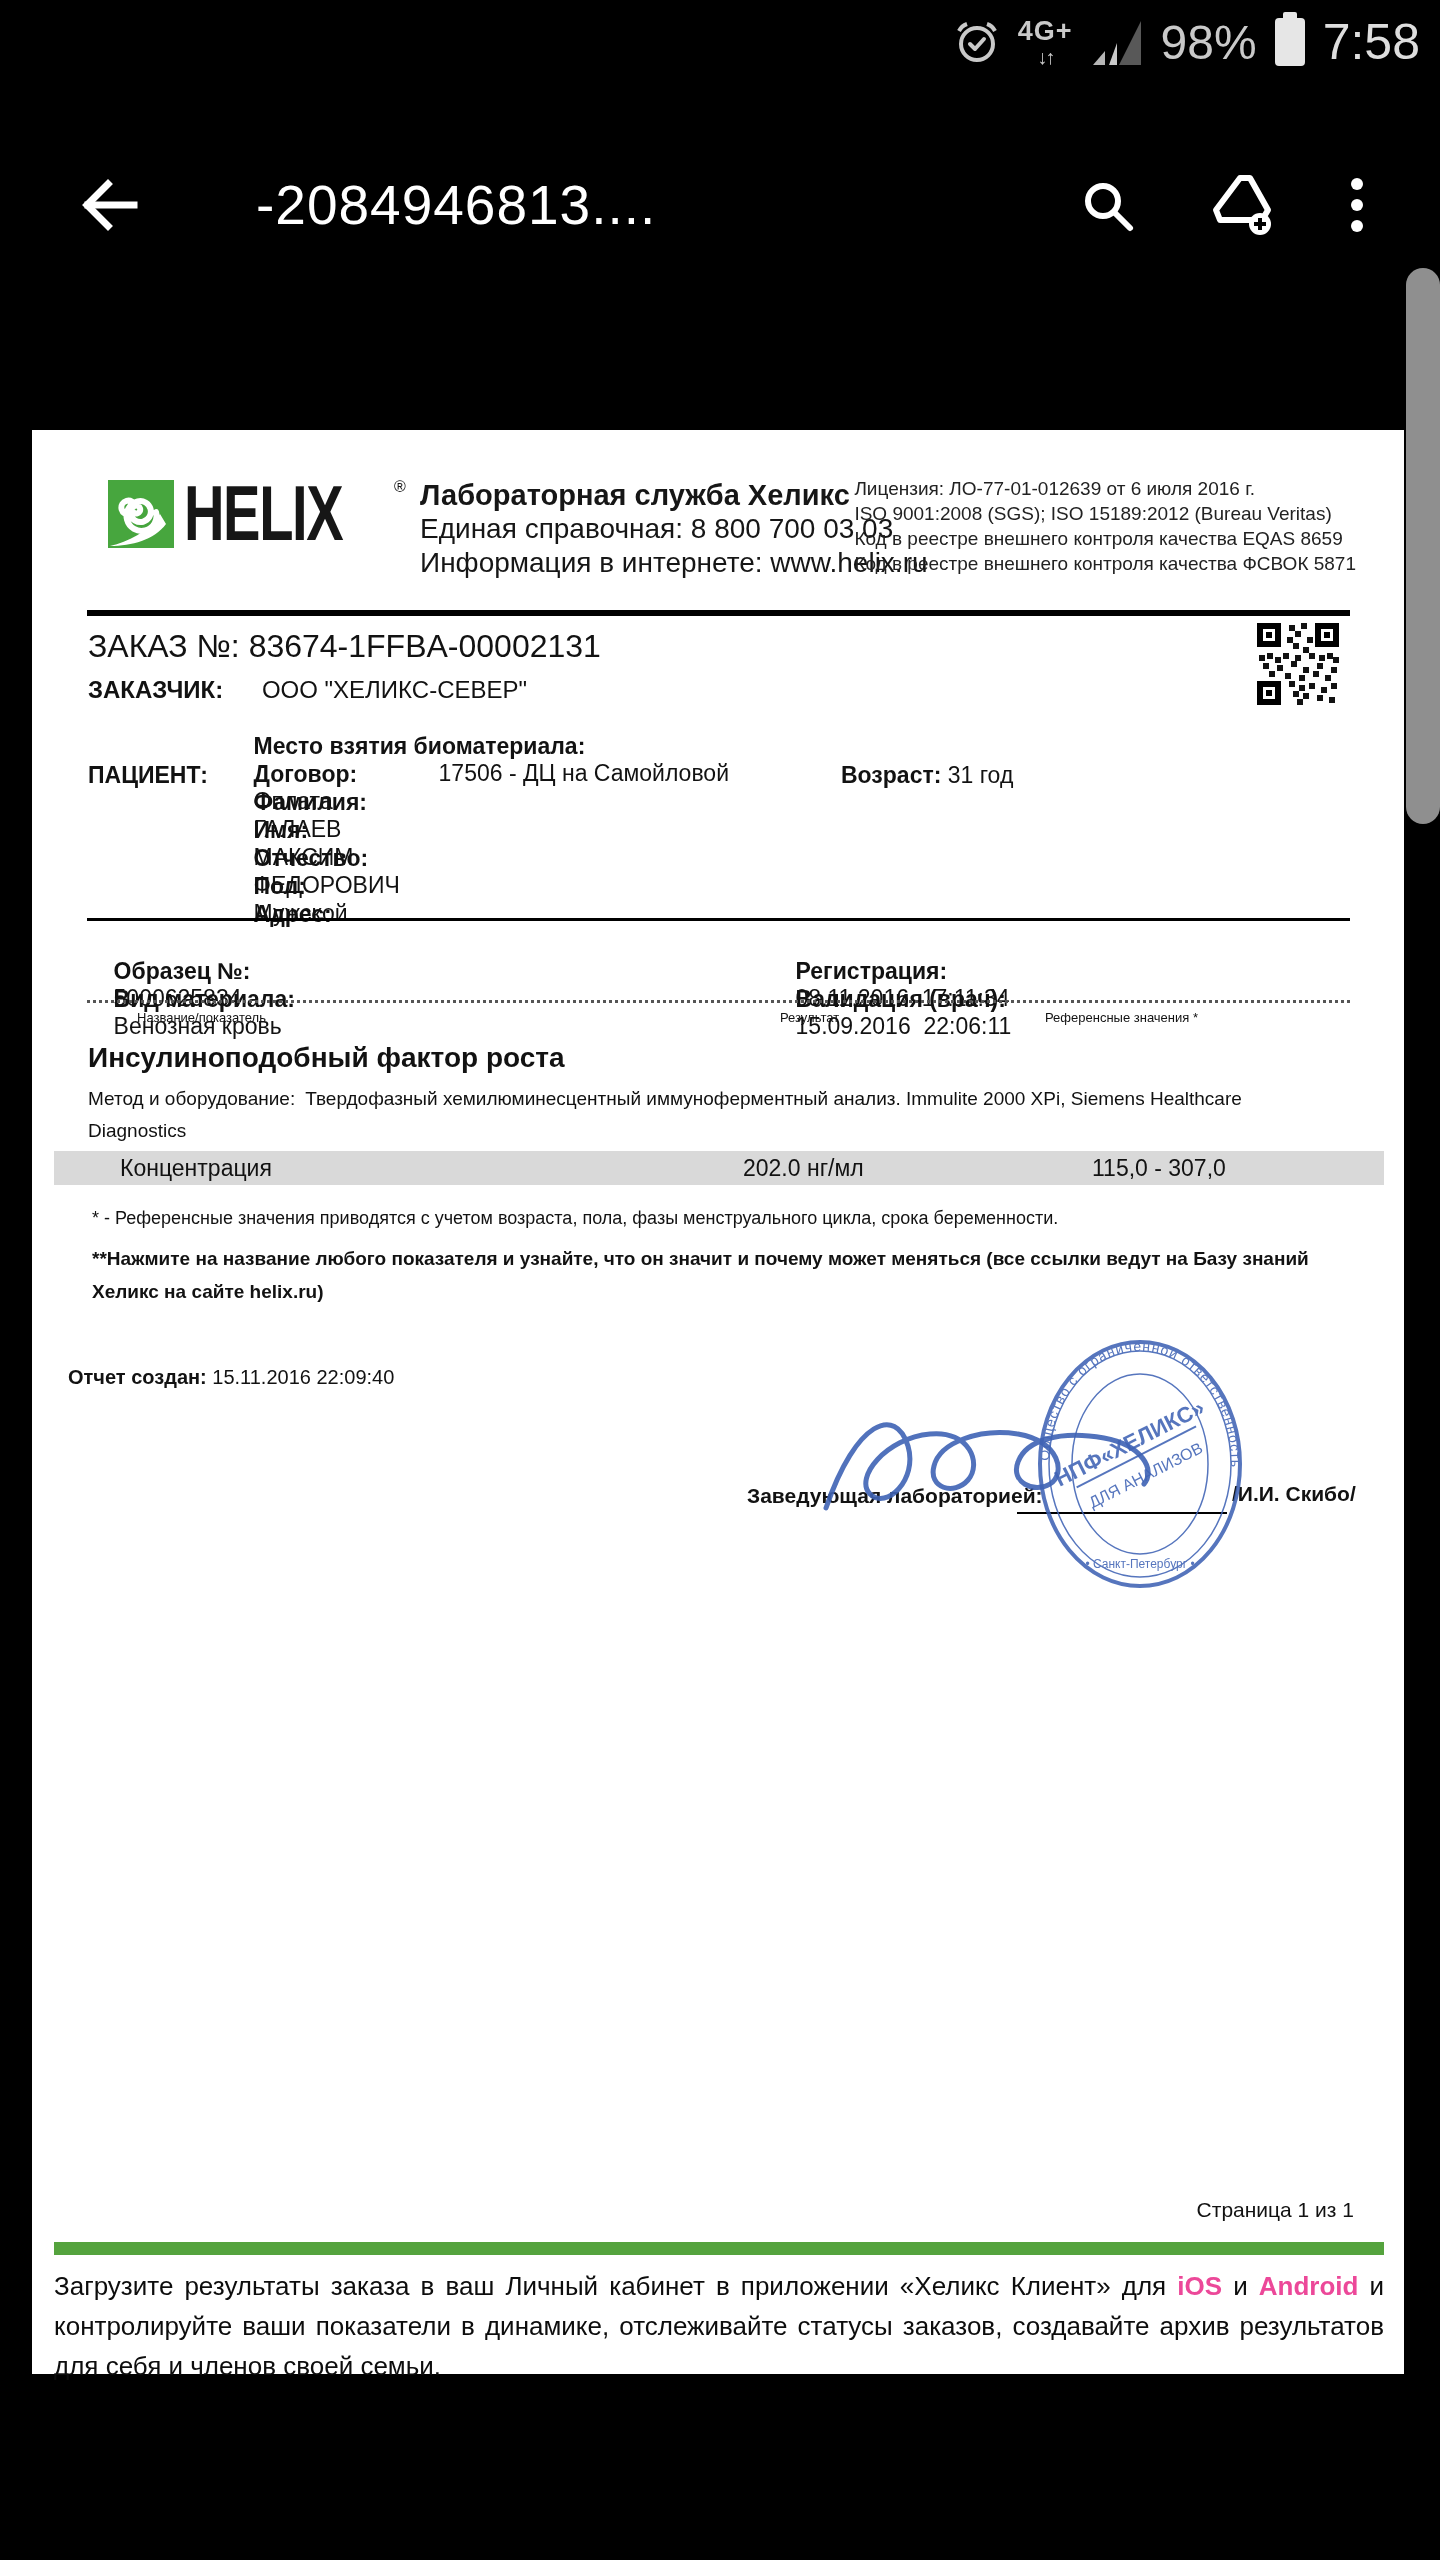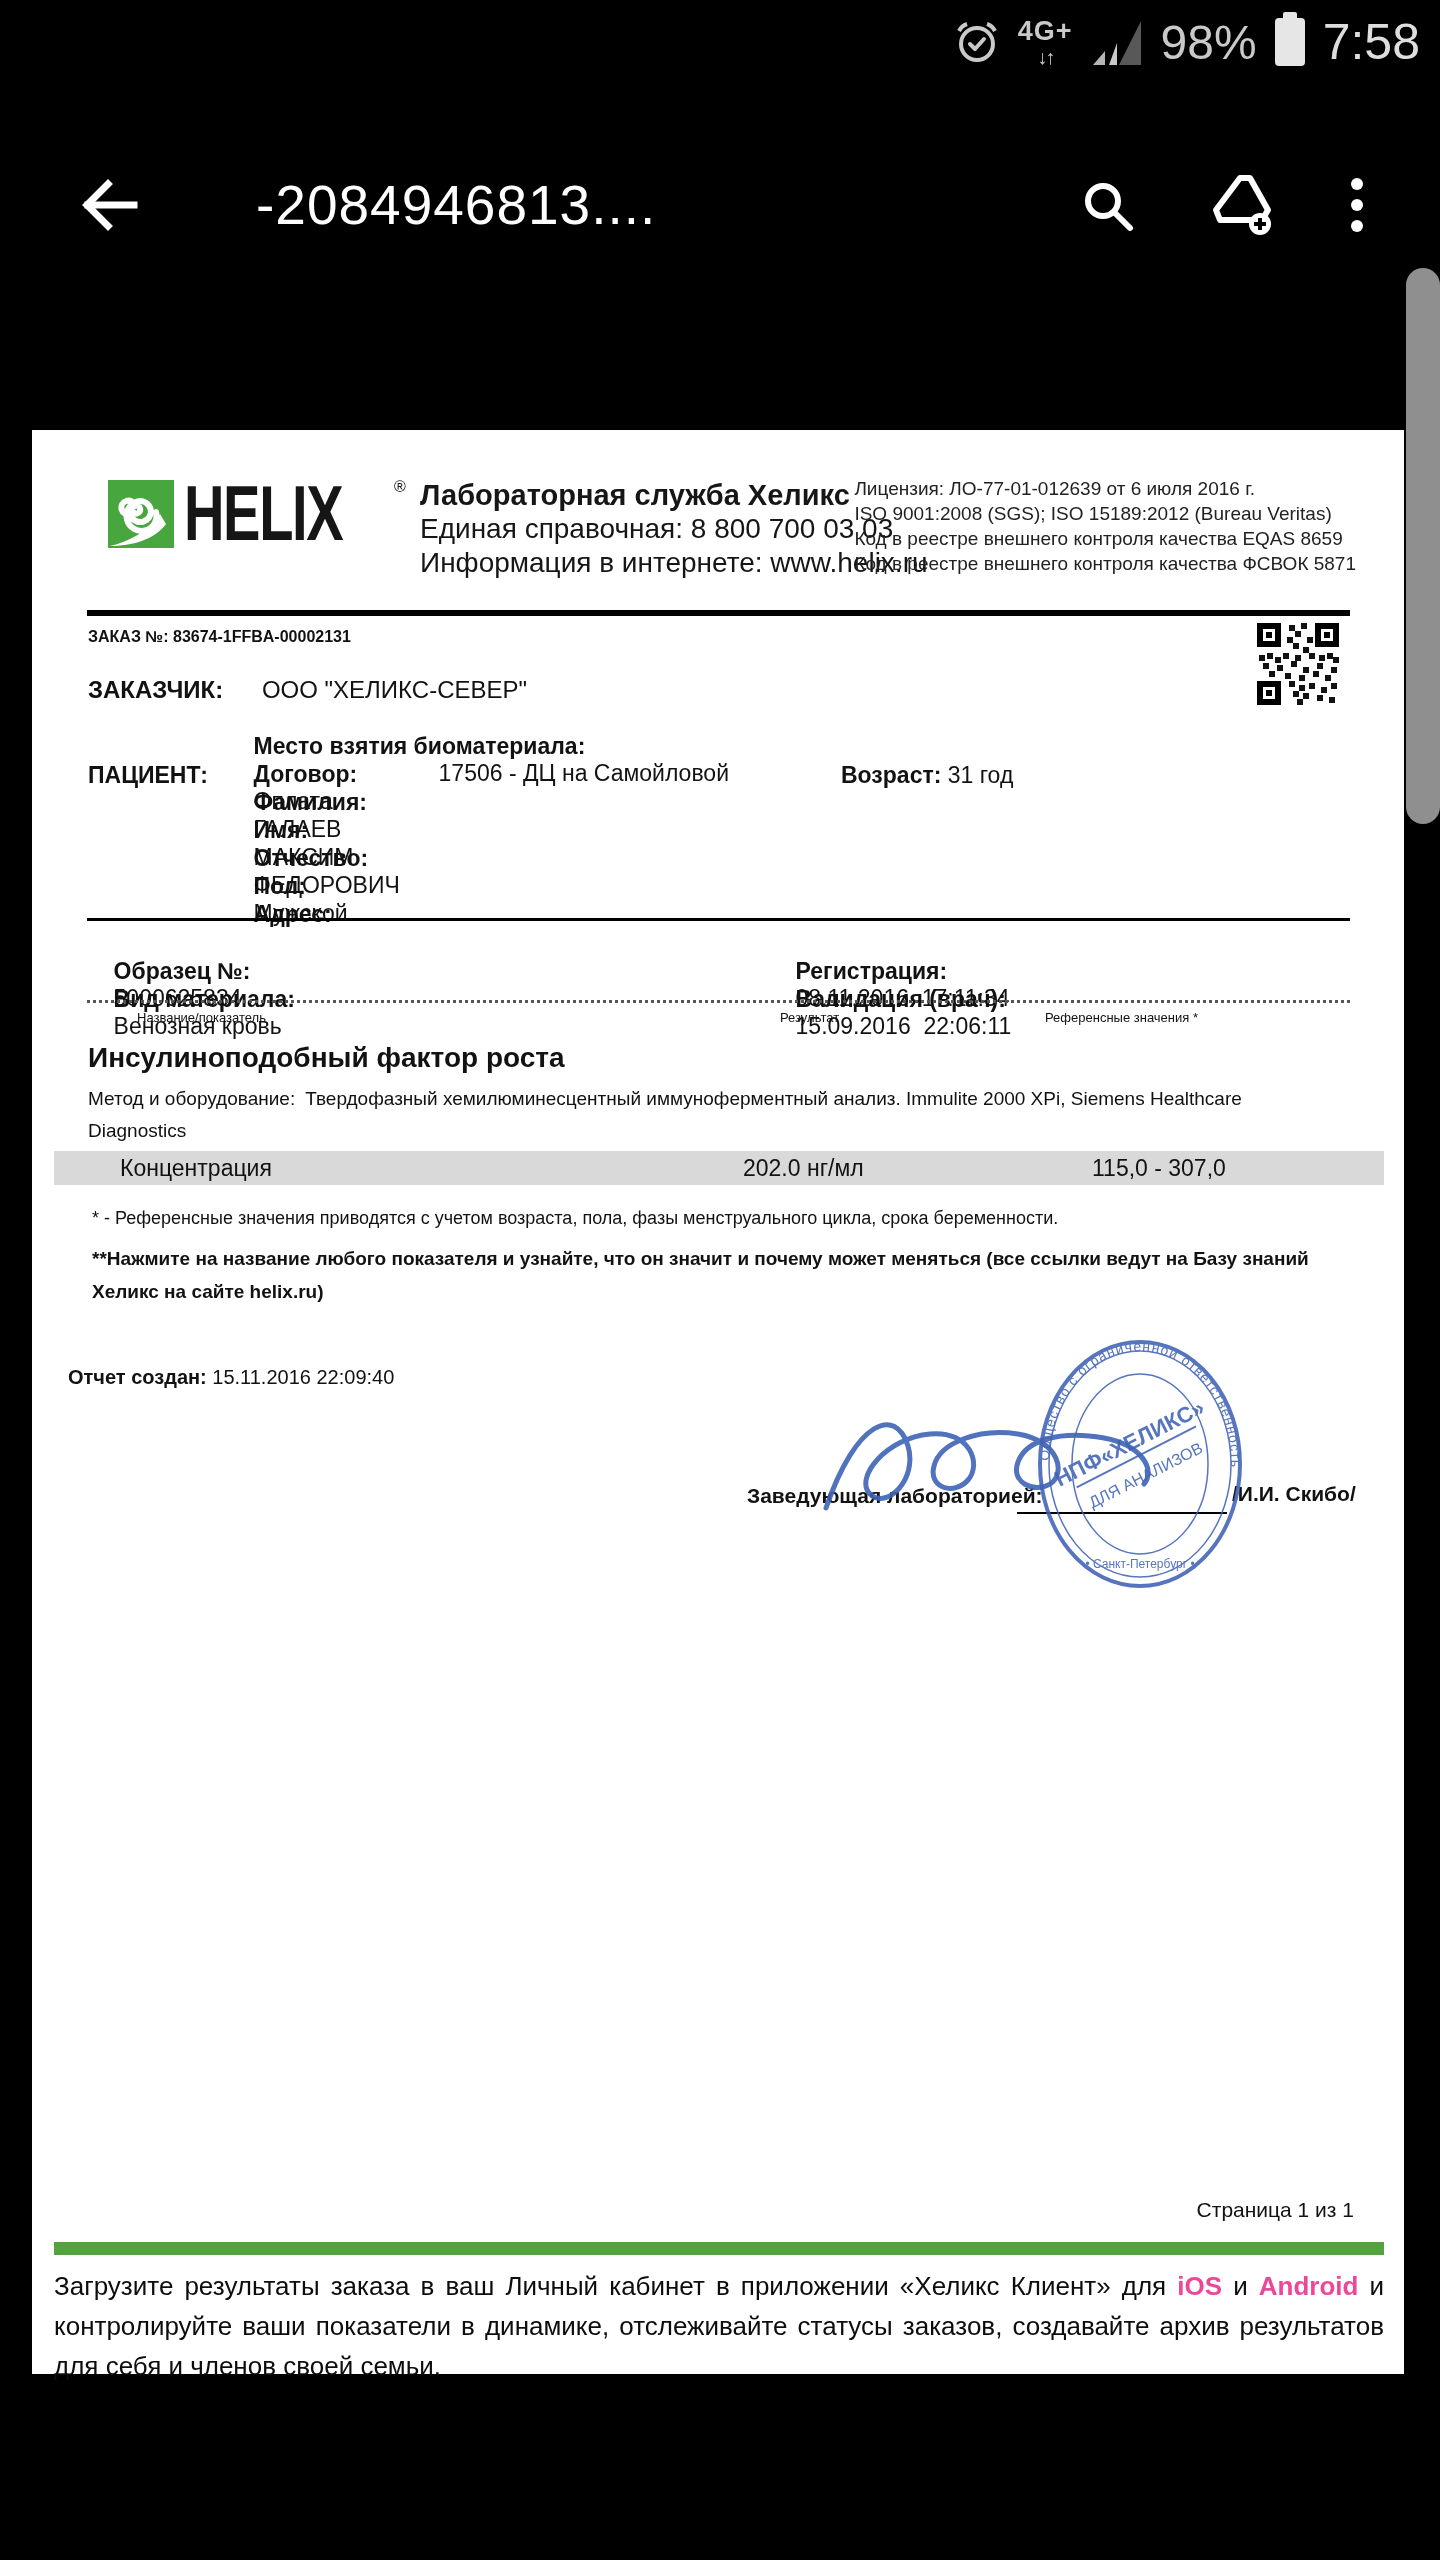--- a/index.html
+++ b/index.html
@@ -46,21 +46,21 @@
   #brand-lines { left:388px; top:48px; line-height:34px; color:#161616; }
   #brand-lines .b1 { font-size:29px; font-weight:bold; }
   #brand-lines .b2 { font-size:28px; }
   #license { right:48px; top:46px; text-align:left; font-size:19px; line-height:25px; color:#222; }
 
   .rule-thick { left:55px; top:180px; width:1263px; height:6px; background:#000; }
   .rule-thin  { left:55px; top:488px; width:1263px; height:3px; background:#000; }
   .rule-dot   { left:55px; top:570px; width:1263px; border-top:3px dotted #555; }
 
   
-  #order-line { left:56px; top:198px; font-size:16px; font-weight:bold; }
+  #order-line { left:56px; top:198px; font-size:32px; font-weight:normal; }
   #customer-line { left:56px; top:246px; font-size:24px; }
   #customer-line b { margin-right:32px; }
   #qr { left:1225px; top:193px; width:82px; height:82px; }
   .finder { position:absolute; width:24px; height:24px; border:6px solid #000; }
   .finder:after { content:""; position:absolute; left:3px; top:3px; width:6px; height:6px; background:#000; }
   #qr-dots { position:absolute; left:0; top:0; width:6px; height:6px; background:#000;
     box-shadow: 32px 2px,44px 0px,38px 8px,30px 14px,50px 14px,36px 20px,46px 24px,
       2px 32px,10px 30px,18px 34px,26px 30px,38px 32px,52px 30px,62px 32px,70px 30px,76px 34px,
       6px 40px,20px 42px,34px 38px,46px 44px,60px 40px,74px 44px,12px 48px,28px 50px,
       42px 52px,56px 48px,68px 52px,32px 58px,42px 62px,52px 60px,64px 64px,74px 60px,

